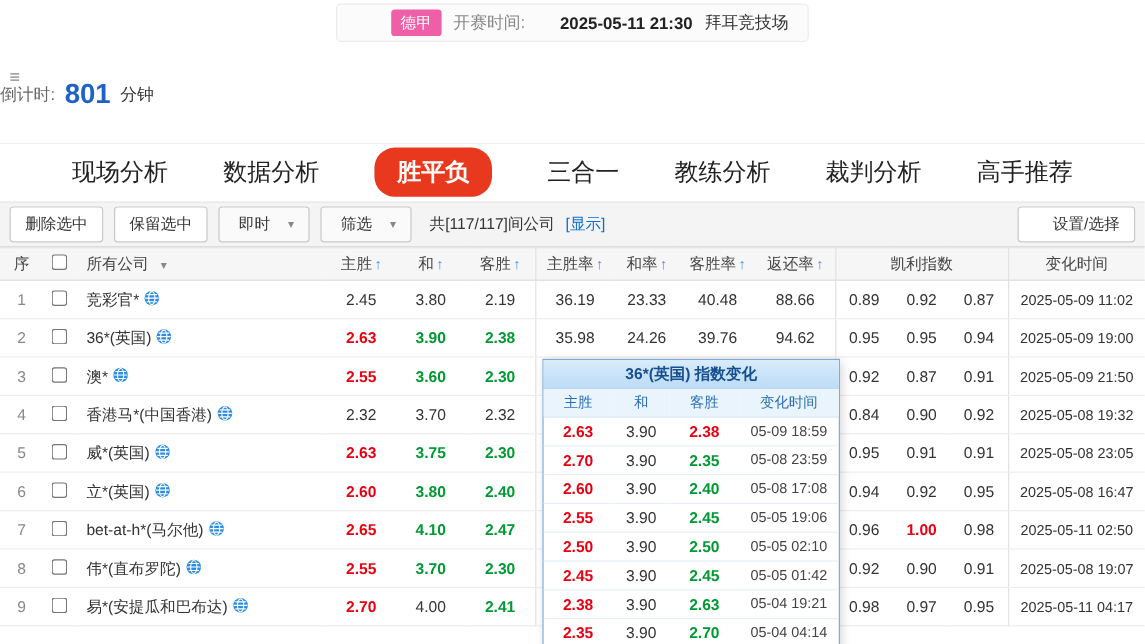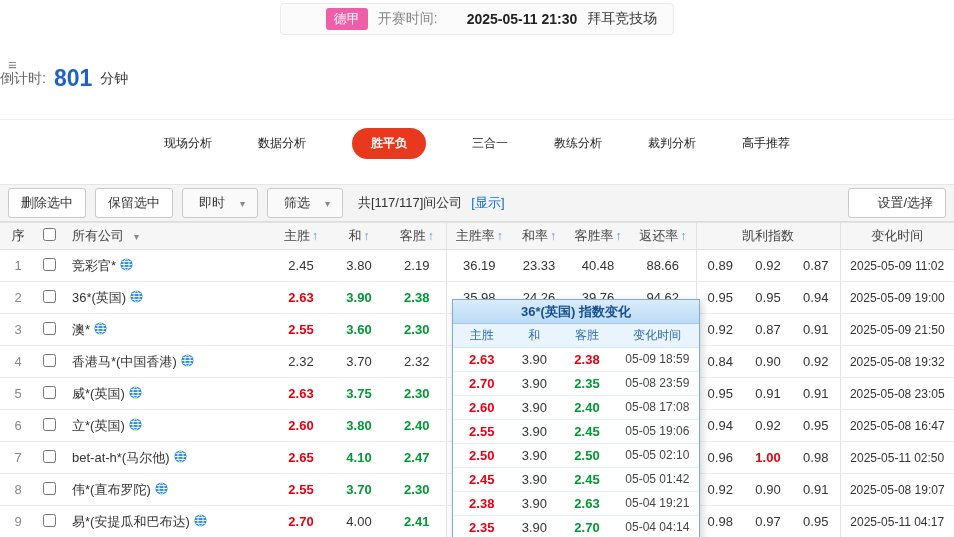--- a/index.html
+++ b/index.html
@@ -25,25 +25,25 @@
   .team-name { font-size:20px; font-weight:bold; color:#222; }
   .logo-box { width:54px; height:54px; display:flex; align-items:center; justify-content:center; }
   .logo-home { background:#fdf5e6; border:2px solid #3b3b78; border-radius:6px; }
   .logo-away { background:#ffd900; border:2px solid #2b2b2b; border-radius:5px; }
   .countdown-label { font-size:14px; color:#666; }
   .countdown-value { font-size:23px; font-weight:bold; color:#1e62c8; }
   .countdown-unit { font-size:14px; color:#333; }
 
   
   .nav-row { height:46px; display:flex; align-items:center; justify-content:center; gap:46px; }
-  .tab { font-size:12px; color:#222; cursor:pointer; }
+  .tab { font-size:20px; color:#222; cursor:pointer; }
   .tab.active { background:#e8391f; color:#fff; font-weight:bold; padding:7px 19px; border-radius:17px; }
 
   
-  .toolbar { margin-top:18px; height:38px; background:#f4f4f4; border-top:1px solid #e6e6e6;
+  .toolbar { margin-top:2px; height:38px; background:#f4f4f4; border-top:1px solid #e6e6e6;
     border-bottom:1px solid #ddd; display:flex; align-items:center; padding:0 8px; gap:9px; font-size:13px; }
   .tb-btn { background:#fff; border:1px solid #c9c9c9; border-radius:3px; padding:5px 12px;
     font-size:13px; color:#333; cursor:pointer; white-space:nowrap; }
   .tb-select { display:flex; align-items:center; justify-content:space-between; min-width:76px; background:#fafafa;padding-left:16px; }
   .caret { color:#888; font-size:10px; margin-left:10px; }
   .company-count { margin-left:6px; color:#333; }
   .show-link { color:#0a6cd6; cursor:pointer; }
   .settings-btn { margin-left:auto;padding-left:28px; }
 
   

